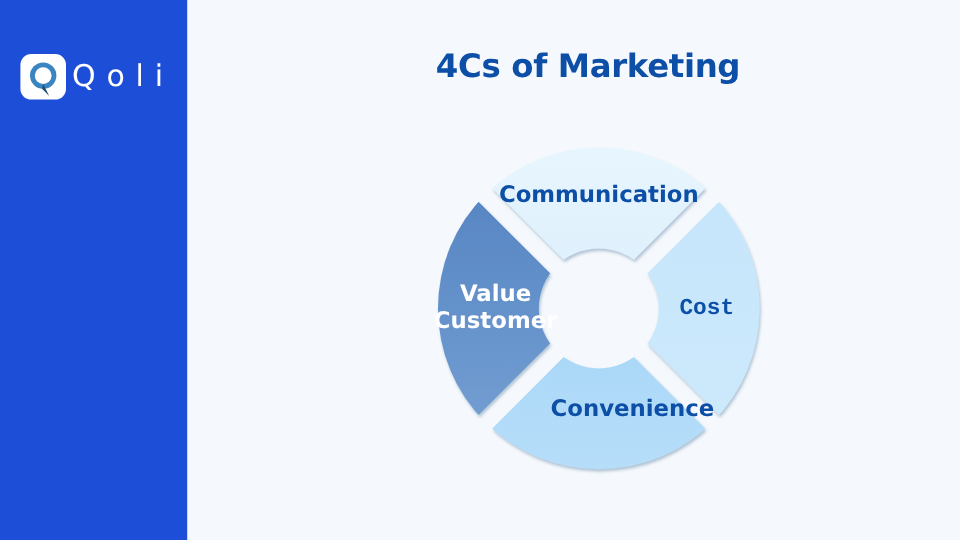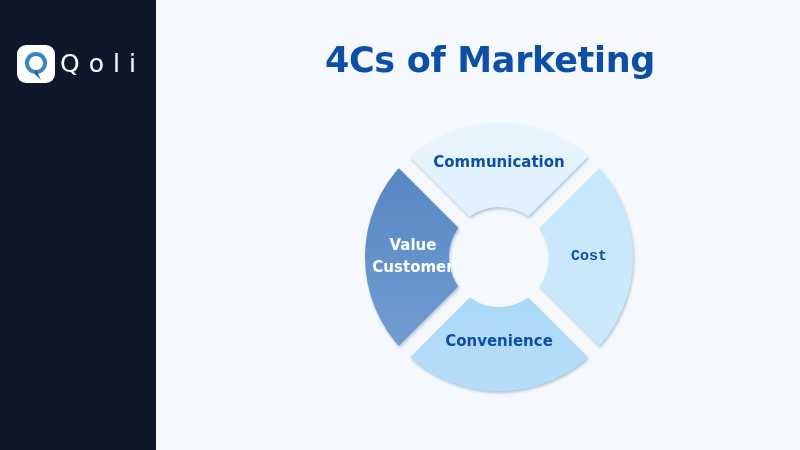--- a/index.html
+++ b/index.html
@@ -5,21 +5,21 @@
     html, body { margin: 0; padding: 0; }
     body {
       width: 800px; height: 450px; overflow: hidden;
       background: #f5f9fd;
       position: relative;
       font-family: "DejaVu Sans", sans-serif;
     }
     .sidebar {
       position: absolute; left: 0; top: 0;
       width: 156px; height: 450px;
-      background: #0f172a;
+      background: #1d4ed8;
     }
     .logo {
       position: absolute; left: 16px; top: 44px;
       display: flex; align-items: center;
     }
     .logo-mark { width: 40px; height: 40px; display: block; }
     .logo-text {
       color: #ffffff;
       font-family: "DejaVu Sans", sans-serif;
       font-weight: normal;
@@ -27,30 +27,30 @@
       letter-spacing: 9px;
       margin-left: 4px;
       line-height: 40px;
     }
     .title {
       position: absolute; left: 156px; right: 0; top: 40px;
       text-align: center;
       color: #0d4ea6;
       font-family: "DejaVu Sans", sans-serif;
       font-weight: bold;
-      font-size: 35px;
+      font-size: 27px;
       letter-spacing: -0.3px;
       padding-left: 24px;
     }
     .diagram { position: absolute; left: 0; top: 0; width: 800px; height: 450px; }
     .seg-label {
       position: absolute;
       font-family: "DejaVu Sans", sans-serif;
       font-weight: bold;
-      font-size: 15px;
+      font-size: 19px;
       color: #0d4ea6;
       text-align: center;
       line-height: 22px;
       white-space: nowrap;
       transform: translate(-50%, -50%);
     }
     .seg-label.light { color: #ffffff; }
   </style>
 </head>
 <body>
@@ -108,17 +108,17 @@
 
       <path d="M499 257 L649 407 L349 407 Z" fill="url(#gBottom)"></path>
 
       <path d="M499 257 L349 407 L349 107 Z" fill="url(#gLeft)"></path>
     </g>
   </g>
 </svg>
 
 <div class="seg-label" style="left:499px; top:162px;">Communication</div>
 <div class="seg-label" style="left:589px; top:257px;font-family:Liberation Mono, monospace;">Cost</div>
-<div class="seg-label" style="left:499px; top:341px;">Convenience</div>
+<div class="seg-label" style="left:527px; top:341px;">Convenience</div>
 <div class="seg-label light" style="left:413px; top:256px;">
   <div>Value</div>
   <div>Customer</div>
 </div>
 
 </body></html>

